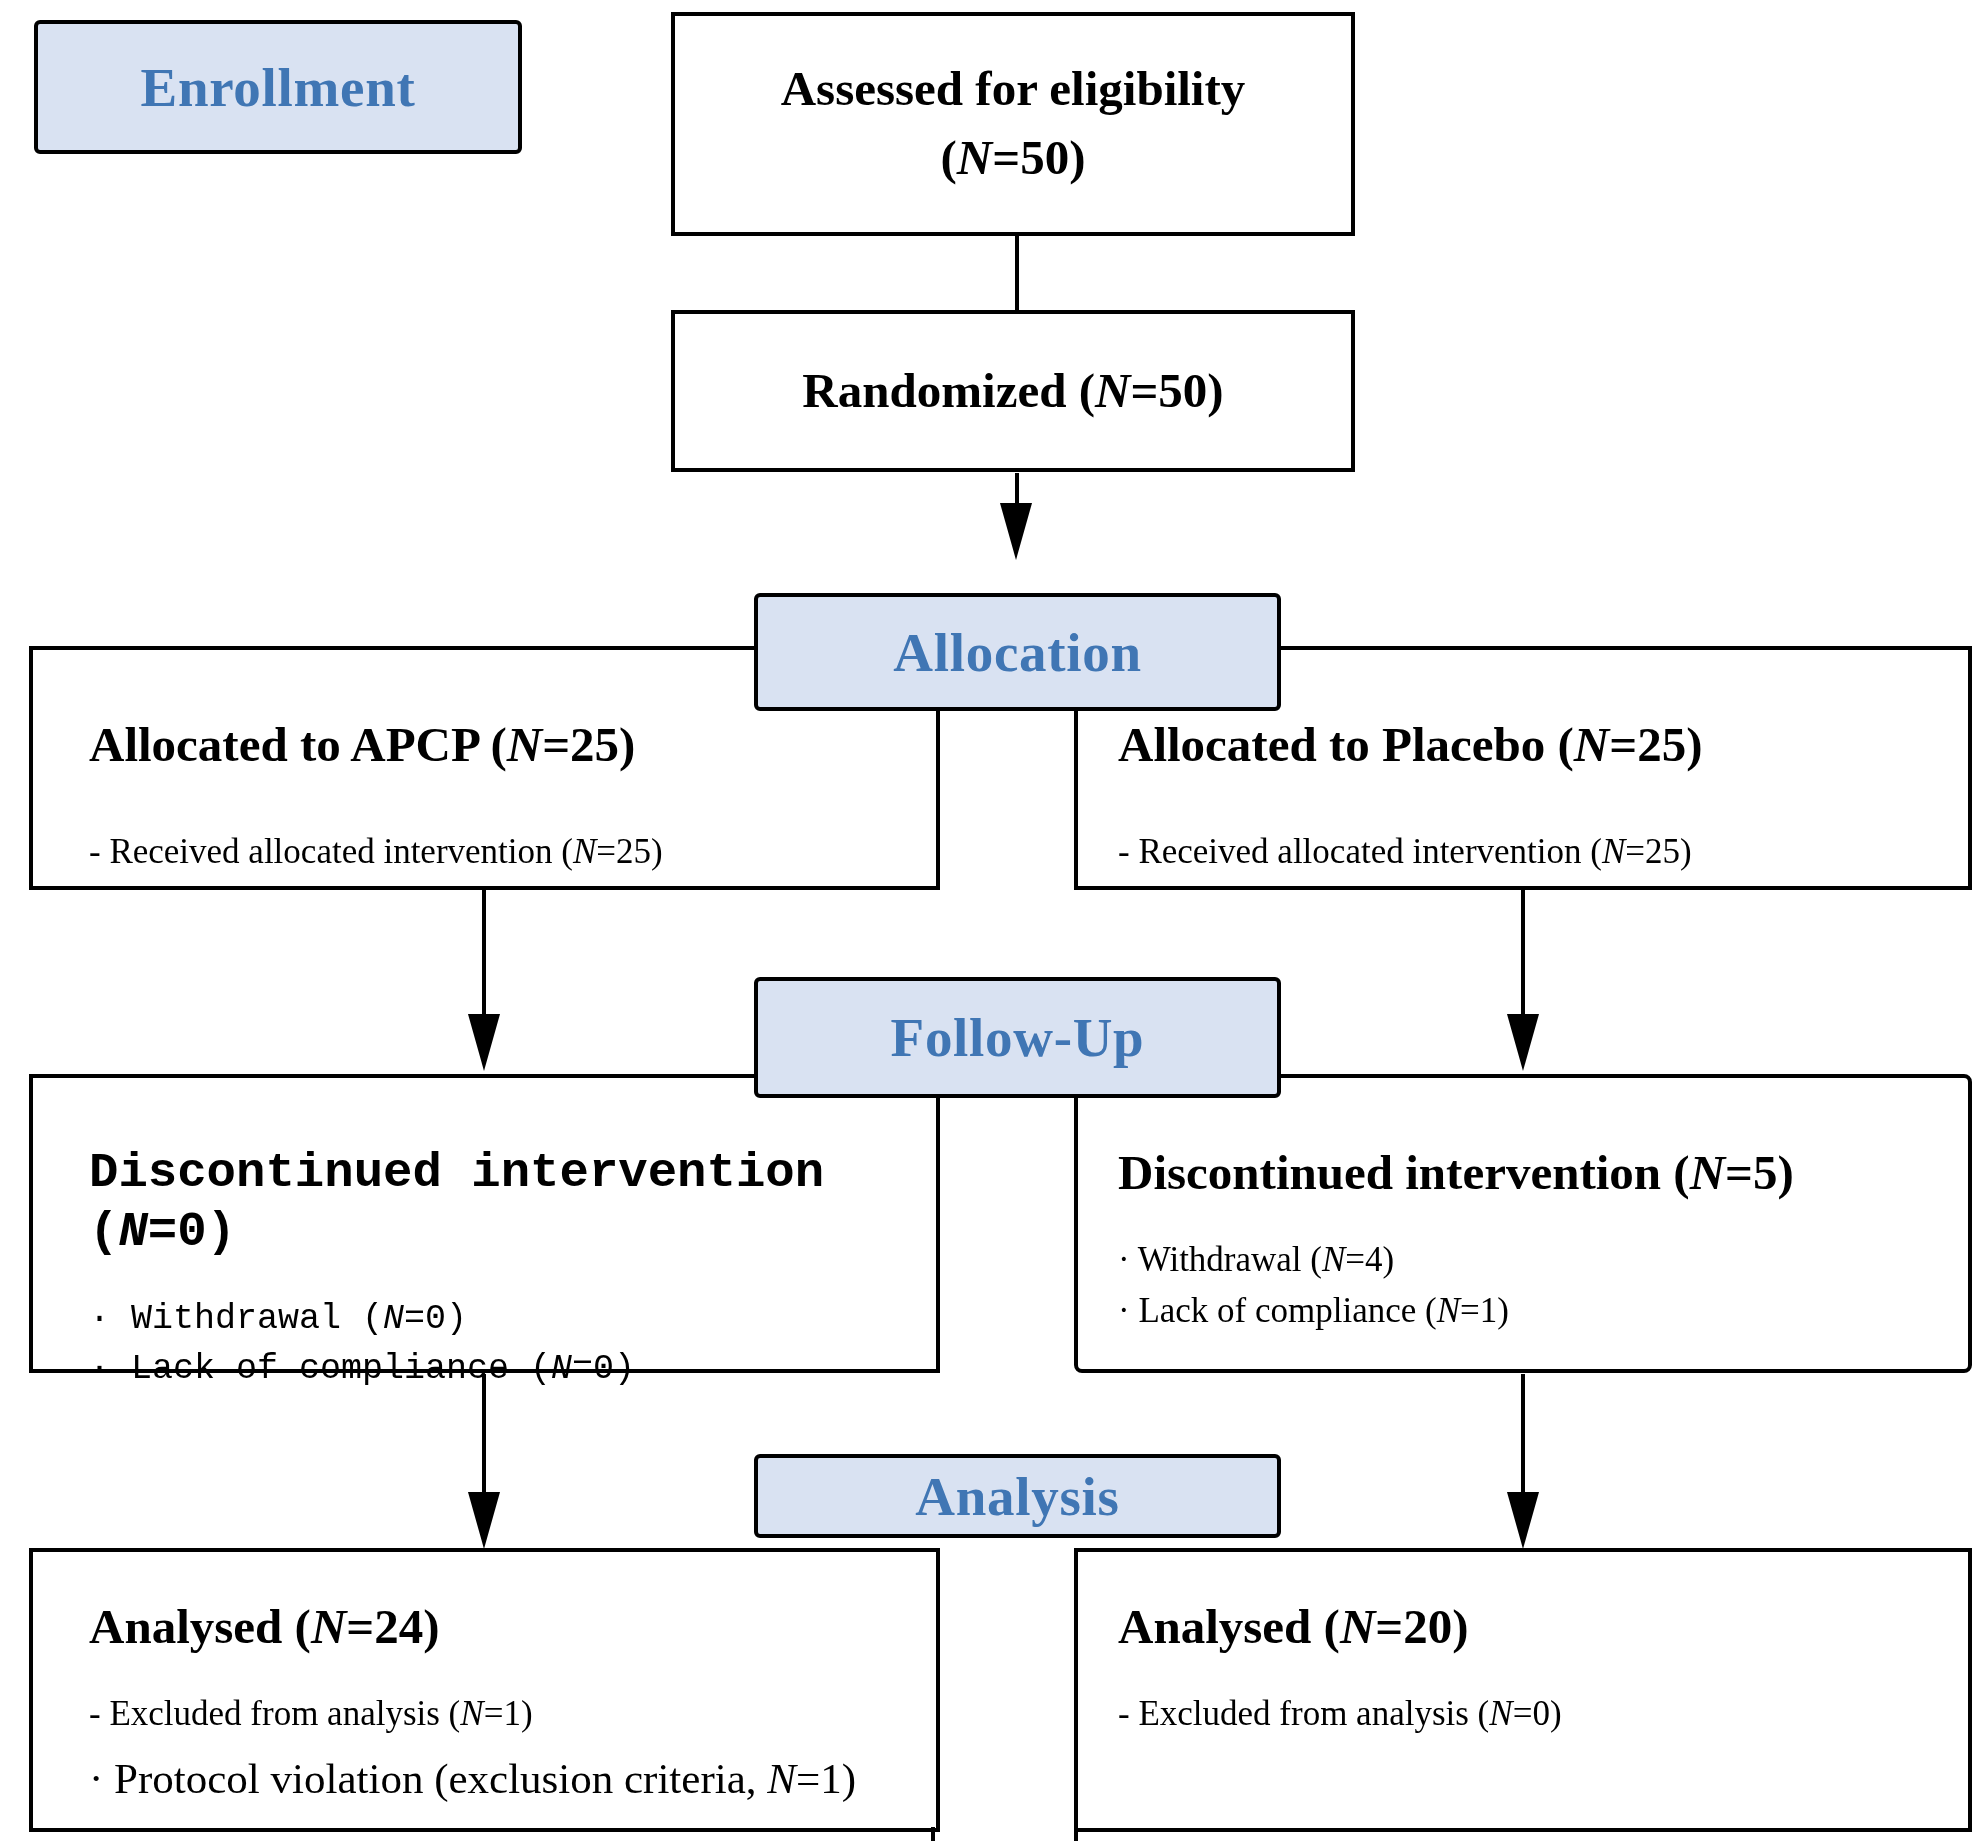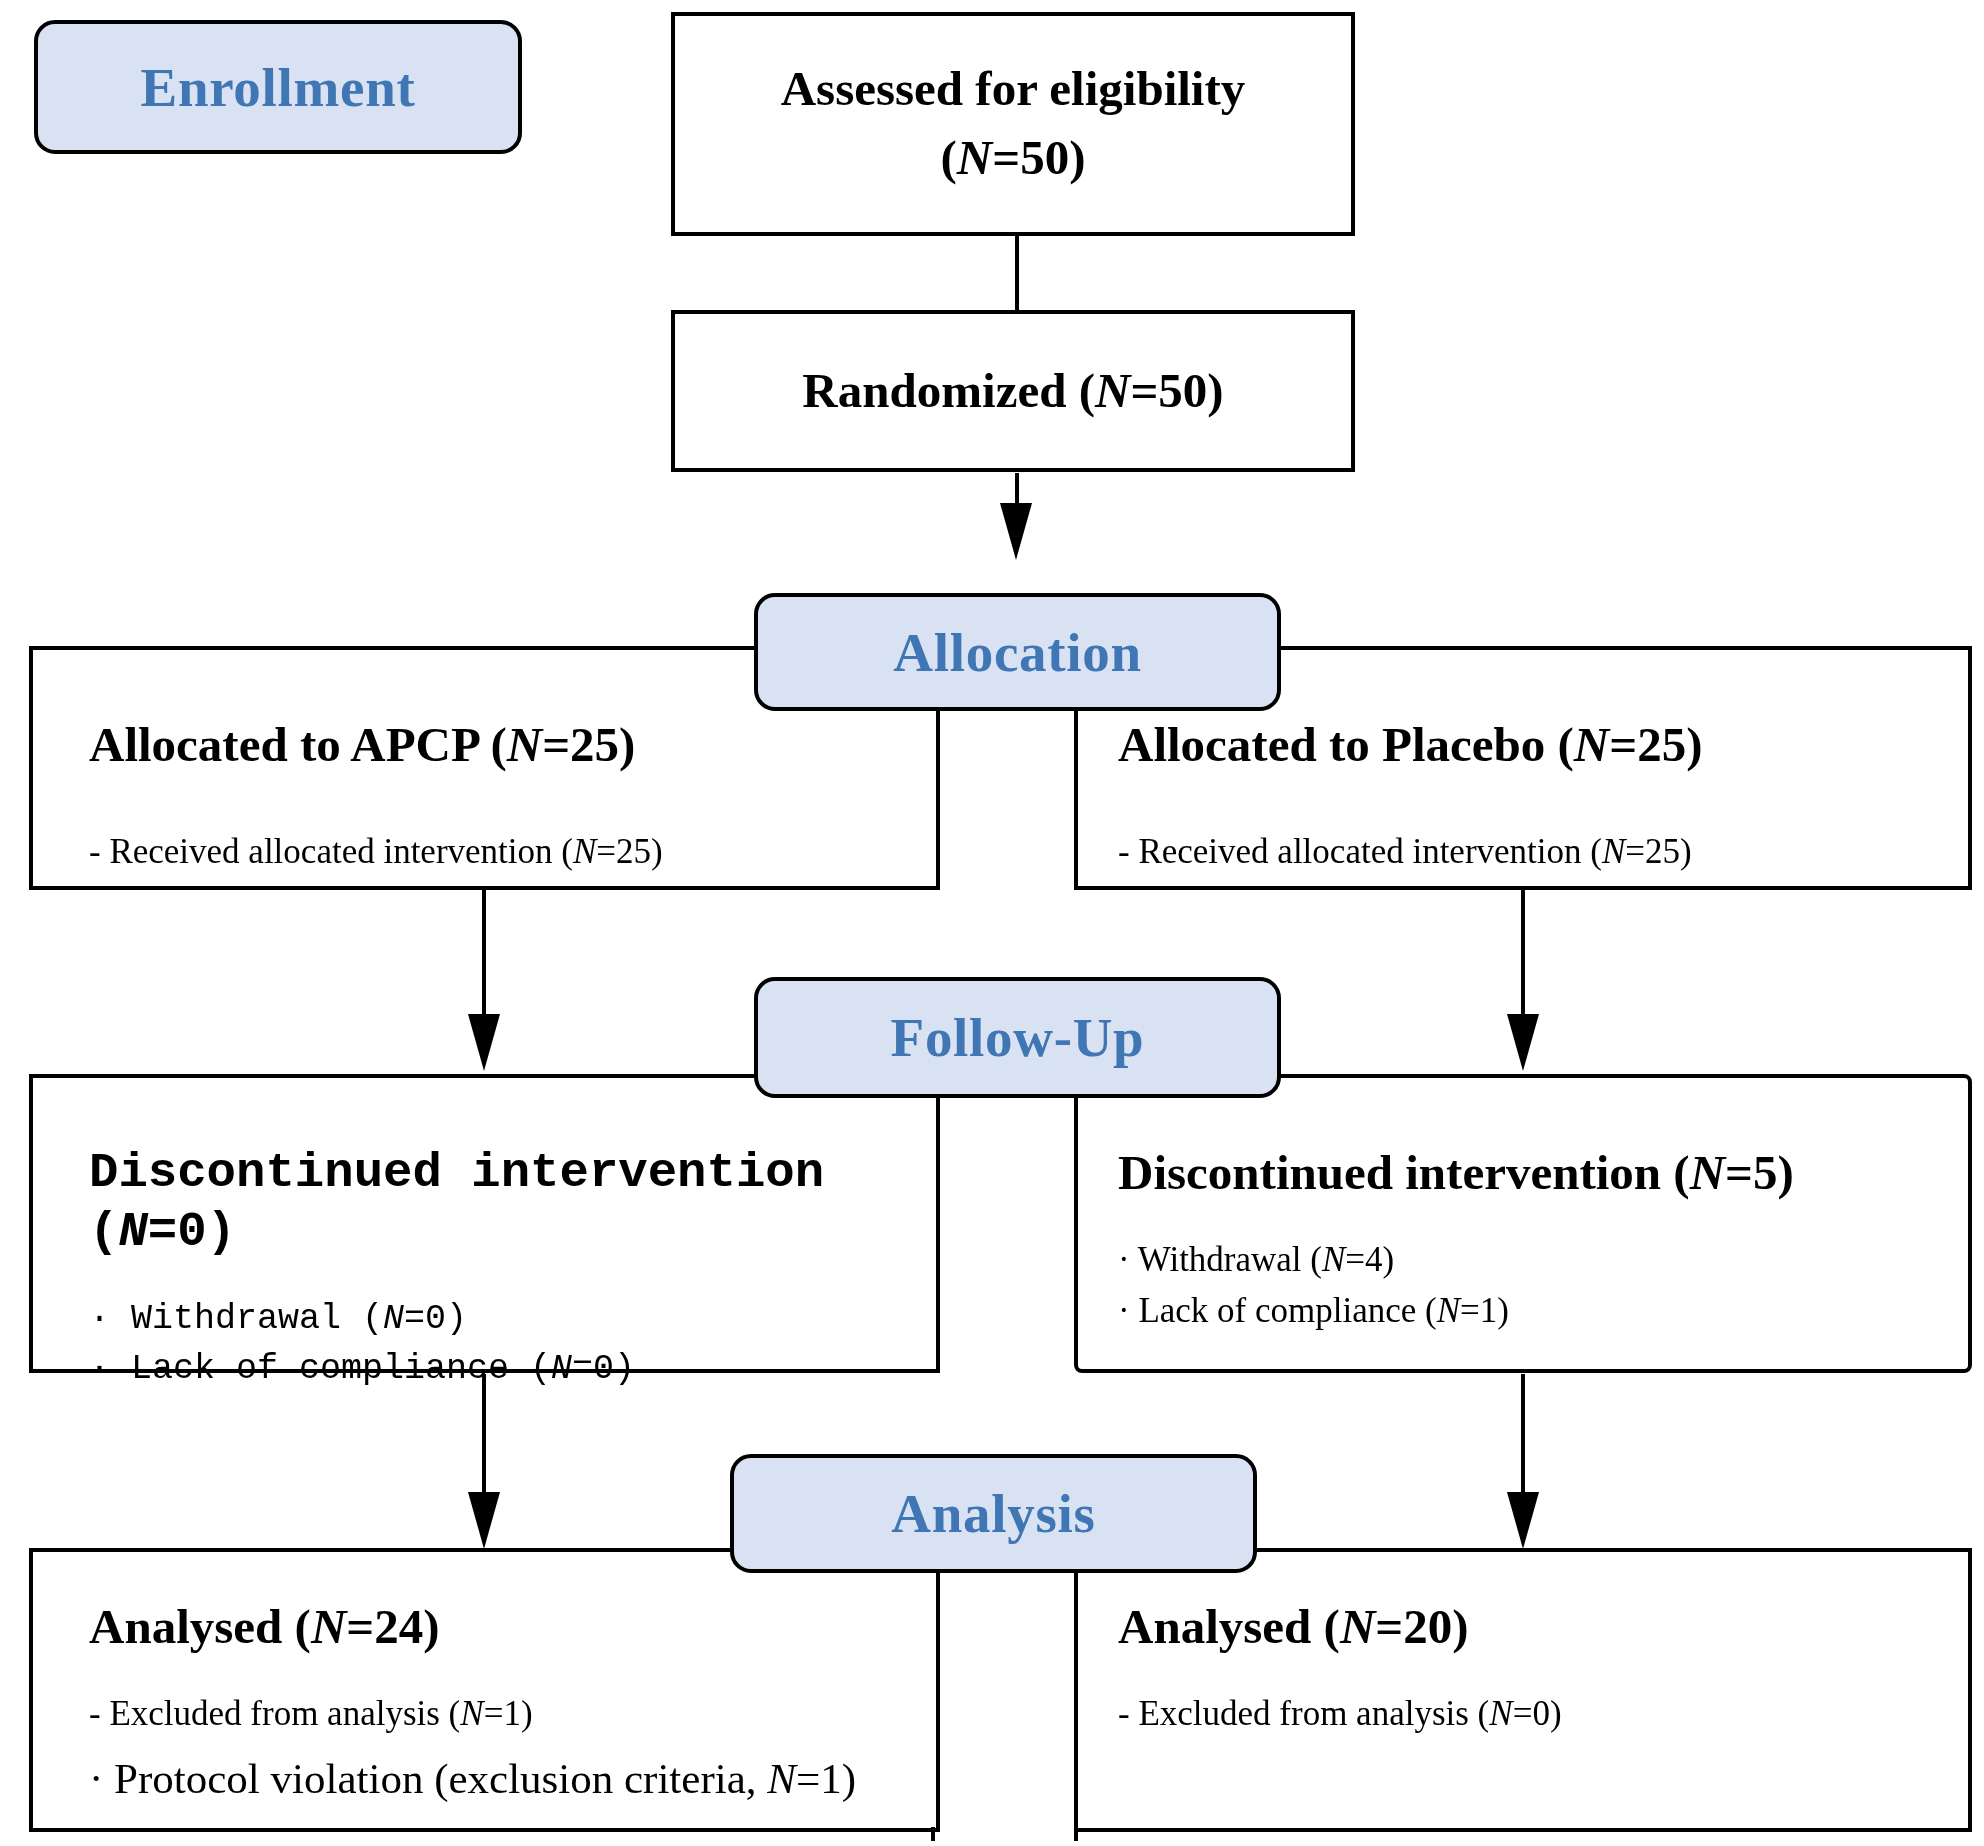--- a/index.html
+++ b/index.html
@@ -24,21 +24,21 @@
     position:absolute;
     background:var(--box-fill);
     border:4.3px solid var(--line);
     box-sizing:border-box;
     z-index:1;
   }
   .pill{
     position:absolute;
     background:var(--pill-fill);
     border:4.3px solid var(--line);
-    border-radius:21px;
+    border-radius:6px;
     box-sizing:border-box;
     display:flex;
     align-items:center;
     justify-content:center;
     z-index:3;
   }
   .pill-label{
     font-weight:bold;
     font-size:55px;
     color:var(--pill-text);
@@ -173,21 +173,21 @@
     <div class="box-item">
       <span>· Lack of compliance (</span><i class="nvar">N</i><span>=1)</span>
     </div>
   </div>
 
   <div class="vline" style="left:482px;top:1374px;height:121px;"></div>
   <div class="arrowhead" style="left:468px;top:1492px;"></div>
   <div class="vline" style="left:1521px;top:1374px;height:121px;"></div>
   <div class="arrowhead" style="left:1507px;top:1492px;"></div>
 
-  <div class="pill" style="left:730px;top:1454px;width:527px;height:119px;">
+  <div class="pill" style="left:754px;top:1454px;width:527px;height:84px;">
     <span class="pill-label">Analysis</span>
   </div>
 
   <div class="box side-box pad-left" style="left:29px;top:1548px;width:911px;height:284px;padding-top:46px;">
     <div class="box-title">
       <span>Analysed (</span><i class="nvar">N</i><span>=24)</span>
     </div>
     <div class="box-item gap-md">
       <span>- Excluded from analysis (</span><i class="nvar">N</i><span>=1)</span>
     </div>

